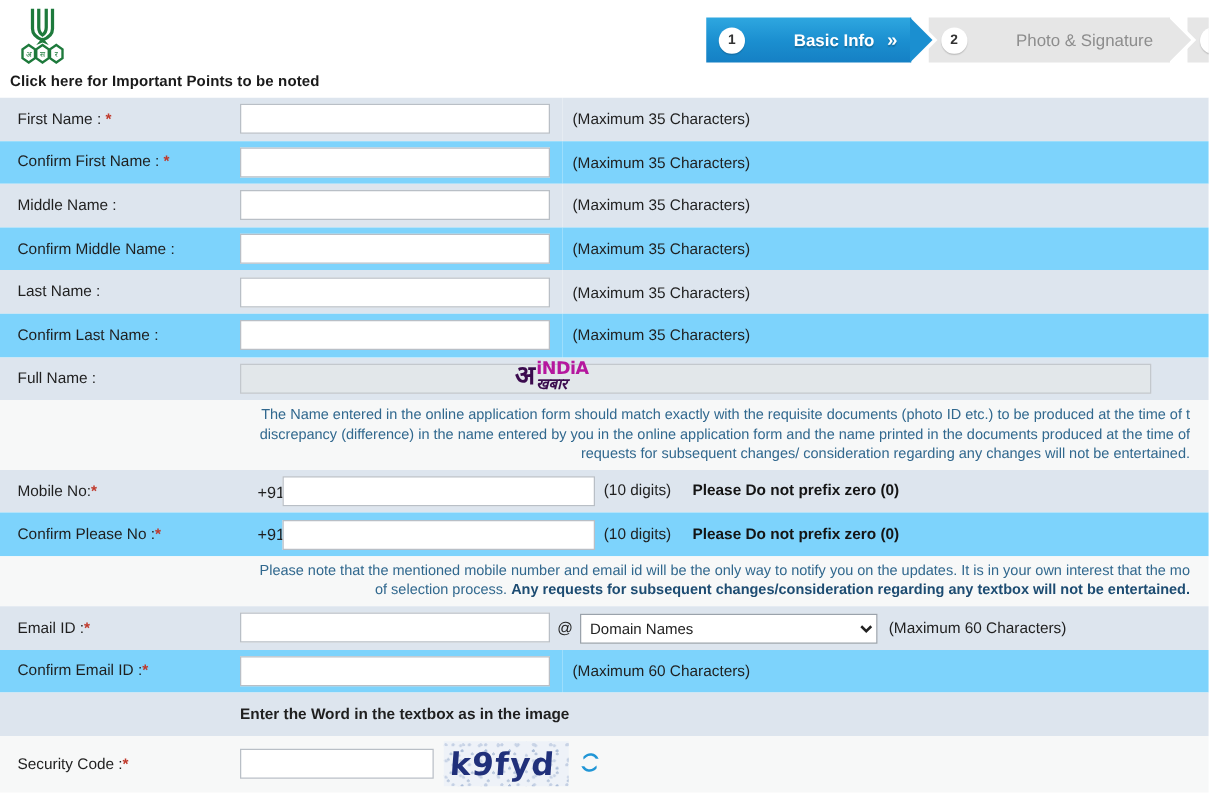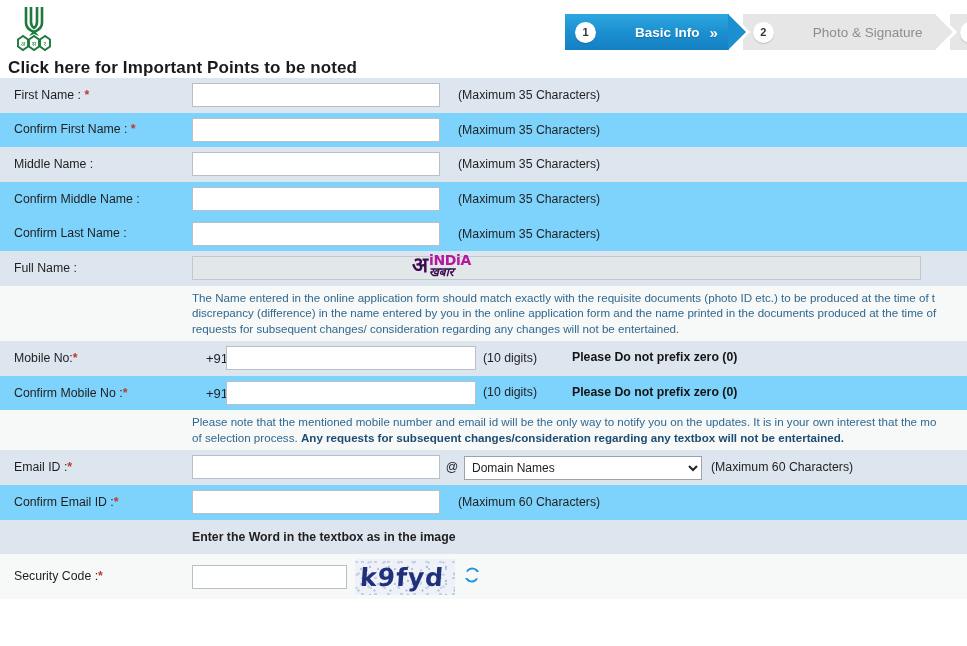--- a/index.html
+++ b/index.html
@@ -19,21 +19,21 @@
     background: #ffffff;
   }
   .logo-wrap {
     position: absolute;
     left: 10px; top: 3px;
     width: 48px; height: 52px;
   }
   .important-link {
     position: absolute;
     left: 8px; top: 58px;
-    font-size: 17px;
+    font-size: 12px;
     font-weight: bold;
     color: #1a1a1a;
     letter-spacing: 0.1px;
     white-space: nowrap;
     cursor: pointer;
   }
 
   
   .stepper {
     position: absolute;
@@ -198,20 +198,21 @@
     font-style: italic;
     font-family: "DejaVu Sans", sans-serif;
     margin-top: -1px;
   }
 
   
   tr.note td {
     background: #f7f8f8;
     padding: 4px 0 5px 0;
     vertical-align: top;
+    text-align: right;
   }
   .note-text {
     color: #31688e;
     font-size: 11.6px;
     line-height: 1.34;
     padding-right: 0;
     width: 760px;
     white-space: nowrap;
     overflow: hidden;
   }
@@ -233,21 +234,21 @@
     border: 1px solid #b9bfc6;
     background: #fff;
     font-size: 12px;
     padding: 0 4px;
     vertical-align: middle;
     outline: none;
     font-family: "Liberation Sans", sans-serif;
   }
   .digits {
     display: inline-block;
-    width: 96px;
+    width: 78px;
     padding-left: 7px;
     font-size: 12.3px;
   }
   .warn {
     font-size: 12.3px;
     font-weight: bold;
     color: #141414;
   }
 
   
@@ -388,20 +389,25 @@
     <td class="fld"><input class="t" type="text" value="" style=""></td>
     <td class="hint">(Maximum 35 Characters)</td>
   </tr>
 
   <tr class="r-even">
     <td class="lbl">Confirm Middle Name :</td>
     <td class="fld"><input class="t" type="text" value="" style=""></td>
     <td class="hint">(Maximum 35 Characters)</td>
   </tr>
 
+  <tr class="r-odd">
+    <td class="lbl">Last Name :</td>
+    <td class="fld"><input class="t" type="text" value="" style=""></td>
+    <td class="hint">(Maximum 35 Characters)</td>
+  </tr>
 
   <tr class="r-even">
     <td class="lbl">Confirm Last Name :</td>
     <td class="fld"><input class="t" type="text" value="" style=""></td>
     <td class="hint">(Maximum 35 Characters)</td>
   </tr>
 
   <tr class="r-odd">
     <td class="lbl">Full Name :</td>
     <td class="fullname-cell" colspan="2">
@@ -424,21 +430,21 @@
   </tr>
 
   <tr class="r-odd">
     <td class="lbl"><span>Mobile No:</span><span class="req">*</span></td>
     <td colspan="2">
       <span class="pfx">+91</span><input class="mob" type="text" value="" style=""><span class="digits">(10 digits)</span><span class="warn">Please Do not prefix zero (0)</span>
     </td>
   </tr>
 
   <tr class="r-even">
-    <td class="lbl"><span>Confirm Mobile No :</span><span class="req">*</span></td>
+    <td class="lbl"><span>Confirm Please No :</span><span class="req">*</span></td>
     <td colspan="2">
       <span class="pfx">+91</span><input class="mob" type="text" value="" style=""><span class="digits">(10 digits)</span><span class="warn">Please Do not prefix zero (0)</span>
     </td>
   </tr>
 
 
   <tr class="note">
     <td></td>
     <td colspan="2">
       <div class="note-text">

